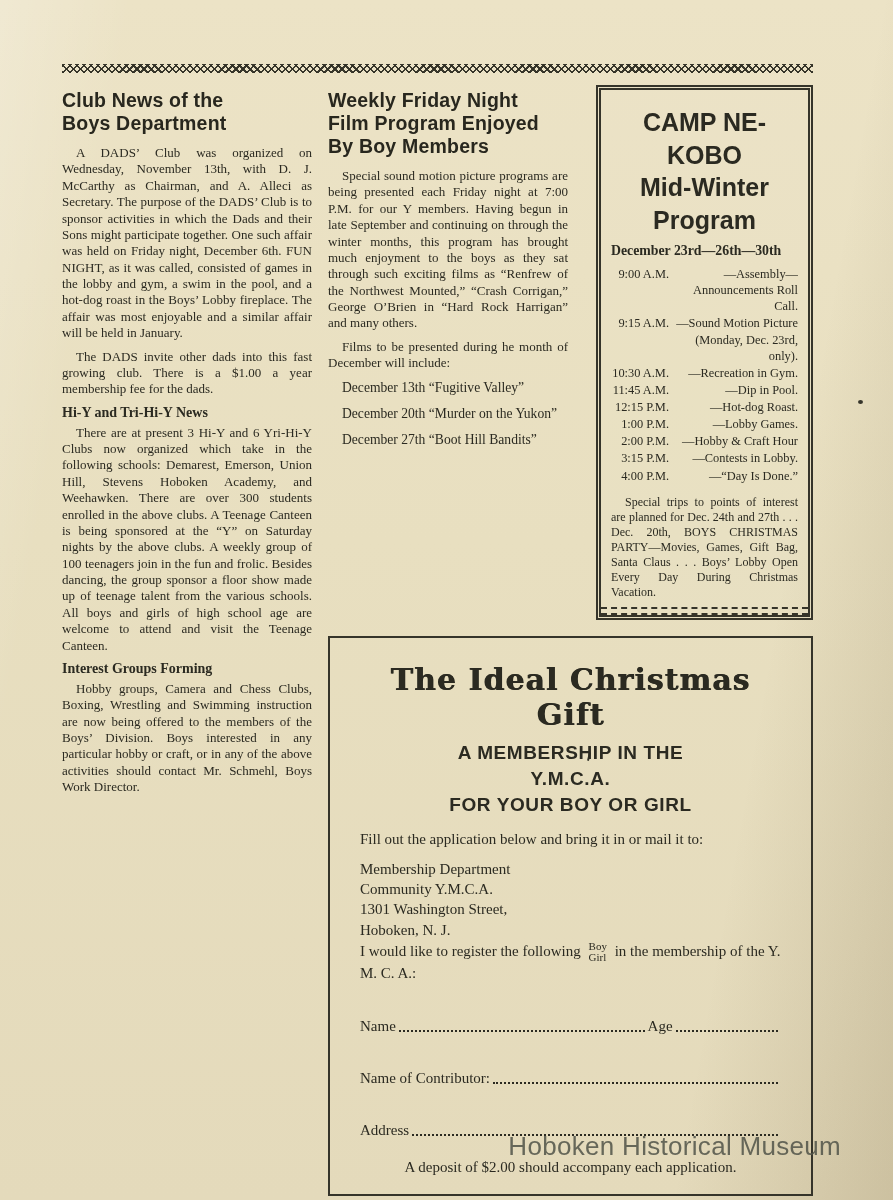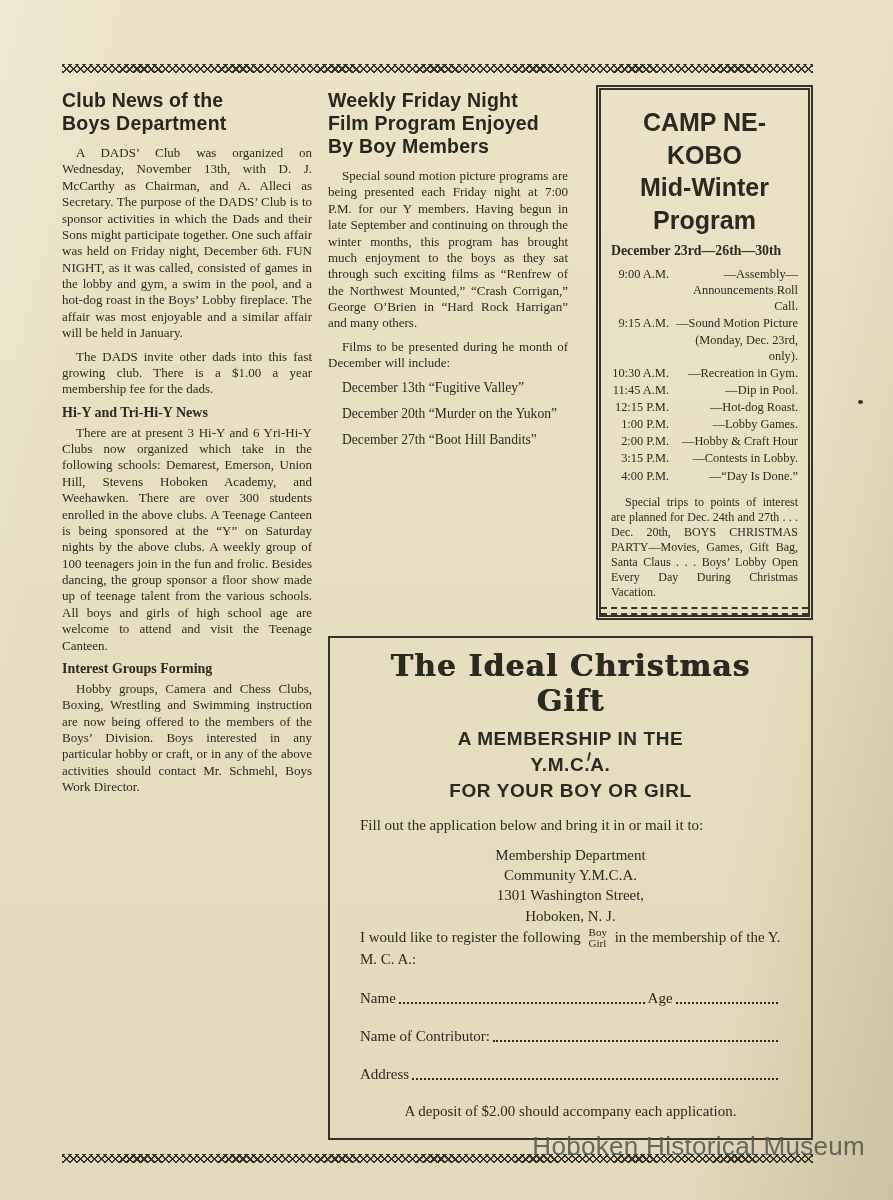--- a/index.html
+++ b/index.html
@@ -39,35 +39,35 @@
 
   .camp-box { flex:1; min-width:0; border:5px double #35342a; padding:8px 10px 0; align-self:flex-start; background:rgba(255,255,255,.03); }
   .camp-title { font-family:"Liberation Sans","DejaVu Sans",sans-serif; font-weight:700; font-size:25px; line-height:1.3; text-align:center; margin:8px 0 7px; }
   .camp-dates { font-weight:700; font-size:13.8px; margin-bottom:7px; }
   .sched-row { display:flex; font-size:12.4px; line-height:1.3; margin:1px 0; }
   .sched-time { flex:none; width:58px; text-align:right; white-space:nowrap; }
   .sched-desc { flex:1; min-width:0;text-align:right; }
   .camp-note { margin-top:11px; font-size:12px; }
   .camp-rule { height:8px; border-top:2px dashed #35342a; border-bottom:2px dashed #35342a; margin:6px -10px 0; }
 
-  .gift-box { margin-top:16px; border:2px solid #35342a; padding:8px 30px 16px; }
+  .gift-box { margin-top:16px; border:2px solid #35342a; padding:22px 30px 16px; }
   .blackletter { font-family:"DejaVu Serif",serif; font-weight:700; font-size:30px; text-align:center; margin:2px 0 10px; letter-spacing:1px; text-shadow:.6px 0 0 currentColor; }
   .gift-sub { font-family:"Liberation Sans","DejaVu Sans",sans-serif; font-weight:700; font-size:19px; letter-spacing:.6px; text-align:center; margin:4px 0; }
   .gift-text { font-size:15px; line-height:1.3; text-align:left; margin:14px 0 0; }
   .address { margin:9px 0 0; }
-  .address-line { font-size:15px; line-height:1.35;text-align:center; }
+  .address-line { font-size:15px; line-height:1.35; }
   .register { margin-top:1px; }
   .stacked { display:inline-flex; flex-direction:column; vertical-align:middle; font-size:11px; line-height:1.05; margin:0 4px; text-align:left; }
-  .form-line { display:flex; align-items:flex-end; margin-top:21px; font-size:15px; }
+  .form-line { display:flex; align-items:flex-end; margin-top:35px; font-size:15px; }
   .form-label { flex:none; }
   .leader { border-bottom:2px dotted #2b2a21; margin:0 3px 3px; }
   .lead-name { flex:2.4; } .lead-age { flex:1; } .lead-full { flex:1; }
   .deposit { text-align:center; font-size:15px; margin:20px 0 2px; }
 
-  .watermark { position:absolute; right:28px; bottom:38px; font-family:"Liberation Sans","DejaVu Sans",sans-serif; font-size:26px; color:rgba(84,86,75,.88); letter-spacing:.3px;text-align:center; }
+  .watermark { position:absolute; right:52px; bottom:38px; font-family:"Liberation Sans","DejaVu Sans",sans-serif; font-size:26px; color:rgba(84,86,75,.88); letter-spacing:.3px;text-align:center; }
   .speck { position:absolute; background:#35342a; border-radius:50%; }
   .speck-1 { width:5px; height:4px; right:30px; top:400px; }
   .speck-2 { width:2px; height:9px; left:588px; top:752px; transform:rotate(14deg); border-radius:2px; }
 </style>
 </head>
 <body>
 
 <div class="page">
   <div class="speck speck-1"></div>
   <div class="speck speck-2"></div>

